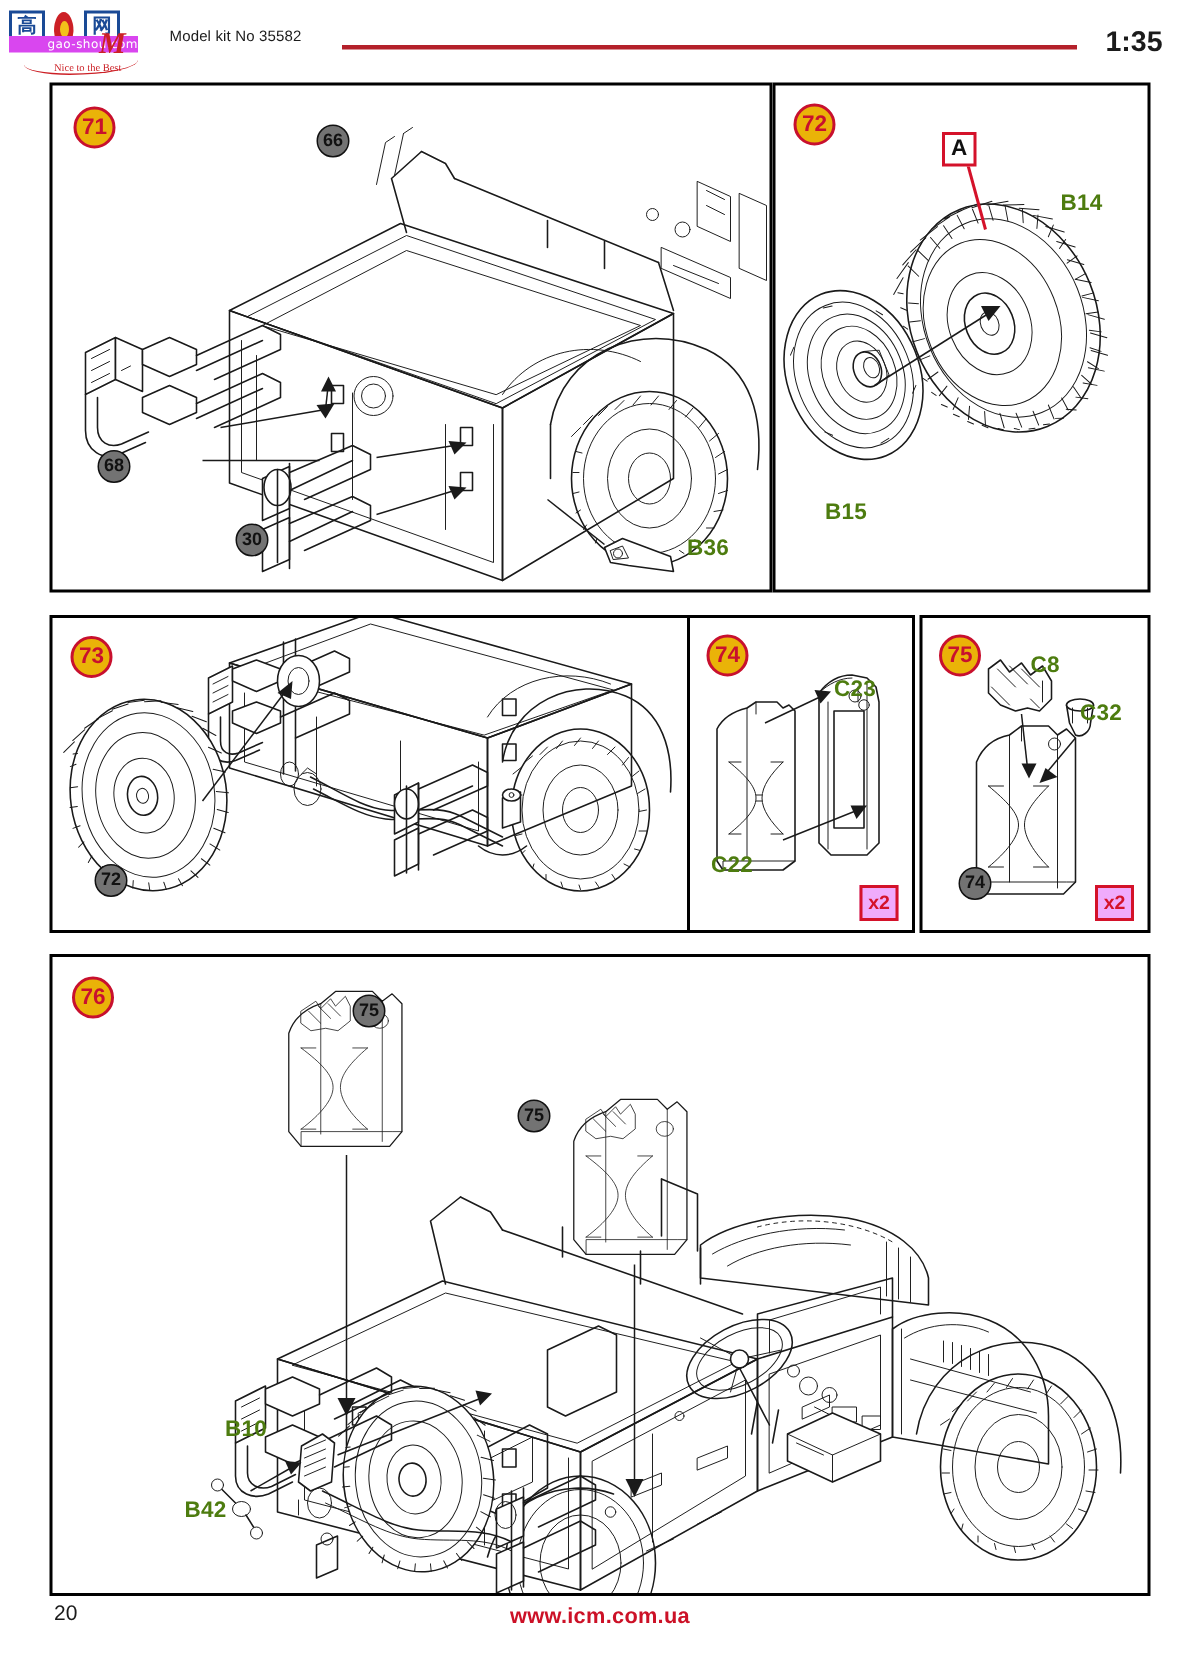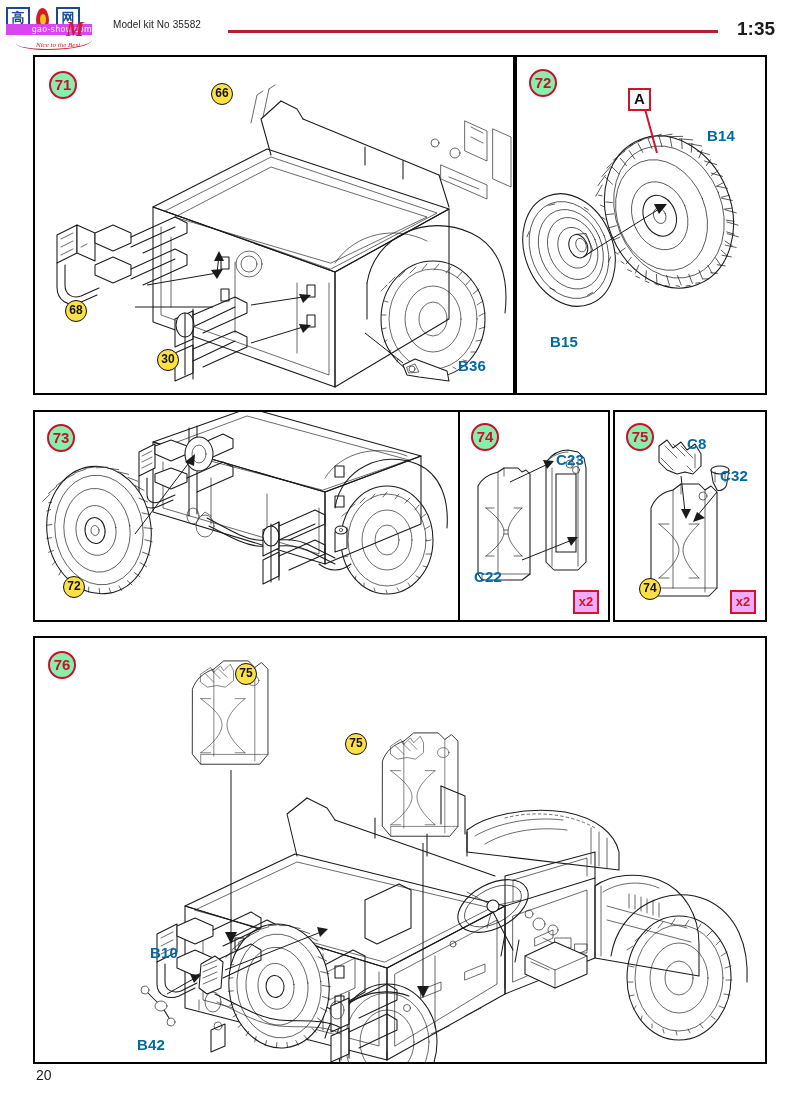--- a/index.html
+++ b/index.html
@@ -25,55 +25,55 @@
   .lg-flame:after{content:"";position:absolute;left:8px;top:7px;width:6px;height:11px;
      background:#f3c21a;border-radius:50%;}
   .logo-url{position:absolute;left:0;top:20px;width:86px;height:11px;
      background:#d946ef;color:#fff;font-size:8px;font-weight:normal;letter-spacing:.3px;
      text-align:right;line-height:11px;font-family:"DejaVu Sans",sans-serif;}
   .logo-m{position:absolute;left:60px;top:14px;font-size:20px;font-weight:bold;
      font-style:italic;color:#cc2026;font-family:"Liberation Serif",serif;}
   .logo-swash{position:absolute;left:10px;top:29px;width:76px;height:16px;
      border-bottom:1.5px solid #cc2026;border-radius:0 0 60% 40%;}
   .logo-tag{position:absolute;left:30px;top:37px;font-size:7px;color:#cc2026;
-     font-style:italic;font-family:"Liberation Serif",serif;}
+     font-family:"Liberation Serif",serif;}
 
   .kit-no{position:absolute;left:113px;top:19px;font-size:10px;font-weight:400;
      color:#1b1b1b;letter-spacing:.1px;}
   .hdr-rule{position:absolute;left:228px;top:30px;height:2.6px;width:490px;
      background:#b4202a;}
   .scale{position:absolute;left:737px;top:18px;font-size:19px;font-weight:bold;
      color:#1b1b1b;}
 
   
   .panel{position:absolute;border:2.2px solid #000;background:#fff;box-sizing:border-box;}
   #panel-71{left:33px;top:55px;width:482px;height:340px;}
   #panel-72{left:515px;top:55px;width:252px;height:340px;}
   #panel-73{left:33px;top:410px;width:500px;height:212px;}
   #panel-74{left:458px;top:410px;width:152px;height:212px;}
   #panel-75{left:613px;top:410px;width:154px;height:212px;}
   #panel-76{left:33px;top:636px;width:734px;height:428px;}
 
   
   .step-badge{position:absolute;width:28px;height:28px;border:2.6px solid #c8102e;
      border-radius:50%;color:#c8102e;font-weight:bold;font-size:15px;
-     line-height:24px;text-align:center;box-sizing:border-box;background:#86efac;
+     line-height:24px;text-align:center;box-sizing:border-box;background:#eab308;
      font-family:"Liberation Sans",sans-serif;}
   .sub-badge{position:absolute;width:22px;height:22px;border:1.8px solid #111;
      border-radius:50%;color:#111;font-weight:bold;font-size:12px;
-     line-height:19px;text-align:center;box-sizing:border-box;background:#fde047;}
+     line-height:19px;text-align:center;box-sizing:border-box;background:#737373;}
   .qty-badge{position:absolute;width:26px;height:24px;border:2.4px solid #d4122a;
      background:#f0abfc;color:#d4122a;font-weight:bold;font-size:13px;
      line-height:20px;text-align:center;box-sizing:border-box;}
   .a-badge{position:absolute;width:23px;height:23px;border:2.6px solid #d4122a;
      background:#fff;color:#111;font-weight:bold;font-size:15px;
      line-height:18px;text-align:center;box-sizing:border-box;}
 
   
-  .part-label{position:absolute;font-size:15px;font-weight:bold;color:#0369a1;
+  .part-label{position:absolute;font-size:15px;font-weight:bold;color:#4d7c0f;
      white-space:nowrap;letter-spacing:.2px;}
 
   
   .page-num{position:absolute;left:36px;top:1067px;font-size:14px;color:#1b1b1b;}
   .site{position:absolute;left:0;top:1070px;width:800px;text-align:center;
      font-size:14.5px;font-weight:bold;color:#cc1127;letter-spacing:.2px;}
 
   svg{display:block;}
   .ln{fill:none;stroke:#1a1a1a;stroke-width:1.05;stroke-linejoin:round;stroke-linecap:round;}
   .lnT{fill:none;stroke:#1a1a1a;stroke-width:.65;stroke-linejoin:round;stroke-linecap:round;}
@@ -647,18 +647,19 @@
       <g class="lnT">
         <path d="M352 422 L352 414 M164 362 L164 372"></path>
         <path d="M396 396 L414 388"></path>
         <path d="M430 378 L446 370"></path>
       </g>
     </svg>
 
     <div class="sub-badge" style="left:200px;top:25px;">75</div>
     <div class="sub-badge" style="left:310px;top:95px;">75</div>
     <div class="part-label" style="left:115px;top:306px;">B10</div>
-    <div class="part-label" style="left:88px;top:398px;margin-left:14px;">B42</div>
+    <div class="part-label" style="left:88px;top:360px;">B42</div>
   </div>
 
   <div class="page-num">20</div>
+  <div class="site">www.icm.com.ua</div>
 
 </div>
 
 </body></html>

